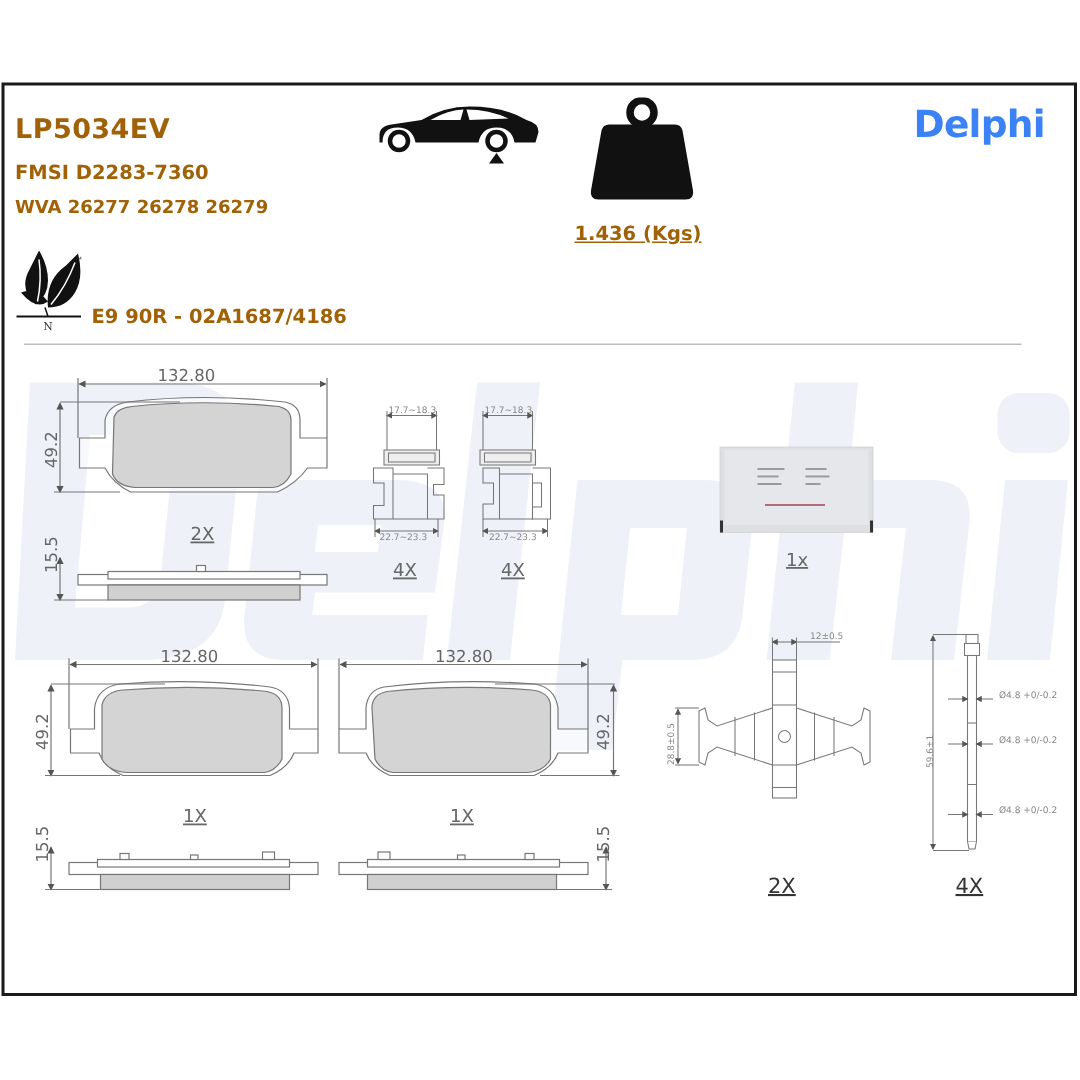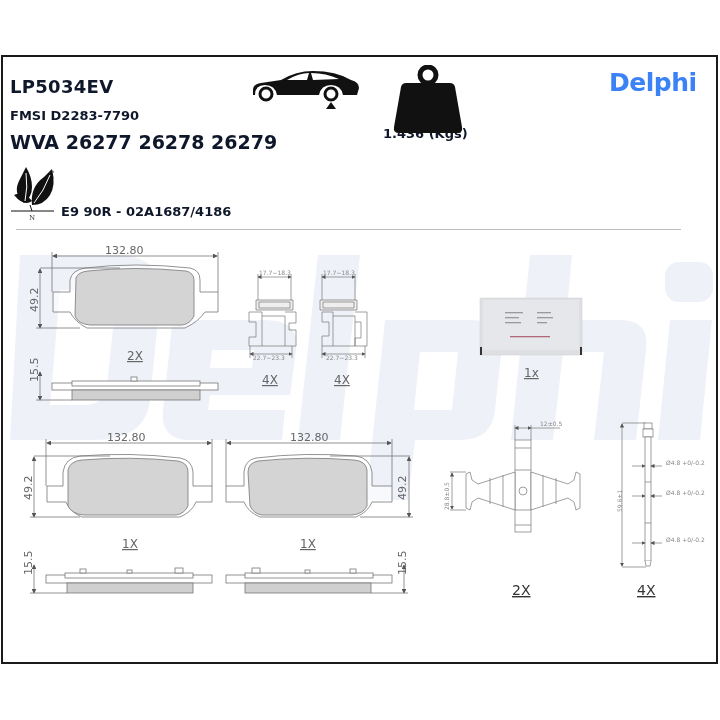--- a/index.html
+++ b/index.html
@@ -1,24 +1,24 @@
 <!DOCTYPE html>
 <html><head>
 <meta charset="utf-8">
 <style>
   html, body { margin:0; padding:0; background:#ffffff; }
   body { width:720px; height:720px; position:relative; overflow:hidden; font-family:"DejaVu Sans", sans-serif; color:#111; }
   .frame { position:absolute; left:1px; top:55px; width:713px; height:605px; border:2.5px solid #1a1a1a; box-sizing:content-box; background:#fff; }
   .abs { position:absolute; }
-  .hdr-text { font-family:"DejaVu Sans", sans-serif; font-weight:bold; color:#0f172a; white-space:nowrap; }
+  .hdr-text { font-family:"DejaVu Sans", sans-serif; font-weight:bold; color:#a16207; white-space:nowrap; }
   .part-no { left:10px; top:76px; font-size:18px; letter-spacing:0.3px; }
   .fmsi { left:10px; top:108px; font-size:13px; }
-  .wva { left:10px; top:131px; font-size:19px; }
+  .wva { left:10px; top:131px; font-size:12px; }
   .ece { left:61px; top:204px; font-size:13px; }
-  .weight-label { left:383px; top:126px; font-size:13px; }
+  .weight-label { left:383px; top:149px; font-size:13px;text-decoration:underline; }
   .brand { left:609px; top:68px; font-family:"DejaVu Sans", sans-serif; font-weight:bold; font-size:25px; color:#3b82f6; letter-spacing:-0.5px; }
   .separator { left:16px; top:229px; width:665px; height:1px; background:#bdbdbd; }
   .watermark { left:0; top:0; width:720px; height:720px; pointer-events:none; }
   .drawing { left:0; top:0; width:720px; height:720px; }
   .dim { font-family:"DejaVu Sans", sans-serif; font-size:11px; fill:#666; }
   .dim-sm { font-family:"DejaVu Sans", sans-serif; font-size:6px; fill:#888; }
   .qty { font-family:"DejaVu Sans", sans-serif; font-size:12px; fill:#666; text-decoration:underline; }
   .qty-big { font-family:"DejaVu Sans", sans-serif; font-size:14px; fill:#333; }
 </style>
 </head>
@@ -38,21 +38,21 @@
     <path d="M385 320 L470 320 Q505 320 501 355 L495 410 Q492 440 460 440 L415 440 L408 500 L366 500 Z M420 352 L414 410 L452 410 L458 352 Z" fill-rule="evenodd"></path>
 
     <path d="M530 255 L572 255 L566 320 L620 320 Q650 320 646 350 L636 440 L594 440 L604 352 L563 352 L553 440 L511 440 Z"></path>
 
     <path d="M670 320 L712 320 L700 440 L658 440 Z"></path>
     <rect x="665" y="262" width="48" height="40" rx="14"></rect>
   </g>
 </svg>
 
 <div class="abs hdr-text part-no">LP5034EV</div>
-<div class="abs hdr-text fmsi">FMSI D2283-7790</div>
+<div class="abs hdr-text fmsi">FMSI D2283-7360</div>
 <div class="abs hdr-text wva">WVA 26277 26278 26279</div>
 <div class="abs hdr-text ece">E9 90R - 02A1687/4186</div>
 <div class="abs hdr-text weight-label">1.436 (Kgs)</div>
 <div class="abs brand">Delphi</div>
 <div class="abs separator"></div>
 
 <svg class="abs" style="left:251px;top:68px;width:110px;height:42px" viewBox="0 0 110 42">
   <path d="M2 22 Q2 16 10 15 L30 12 Q45 3 62 3 Q85 3 100 12 Q108 14 108 20 L106 27 L92 27 Q90 17 80 17 Q70 17 68 27 L26 27 Q24 17 14 17 Q4 17 4 27 L2 27 Z" fill="#111"></path>
   <path d="M36 12 Q48 5 58 5 L56 12 Z M60 5 Q75 5 88 11 L62 12 Z" fill="#fff"></path>
   <circle cx="15" cy="26" r="6" fill="#fff" stroke="#111" stroke-width="3"></circle>

